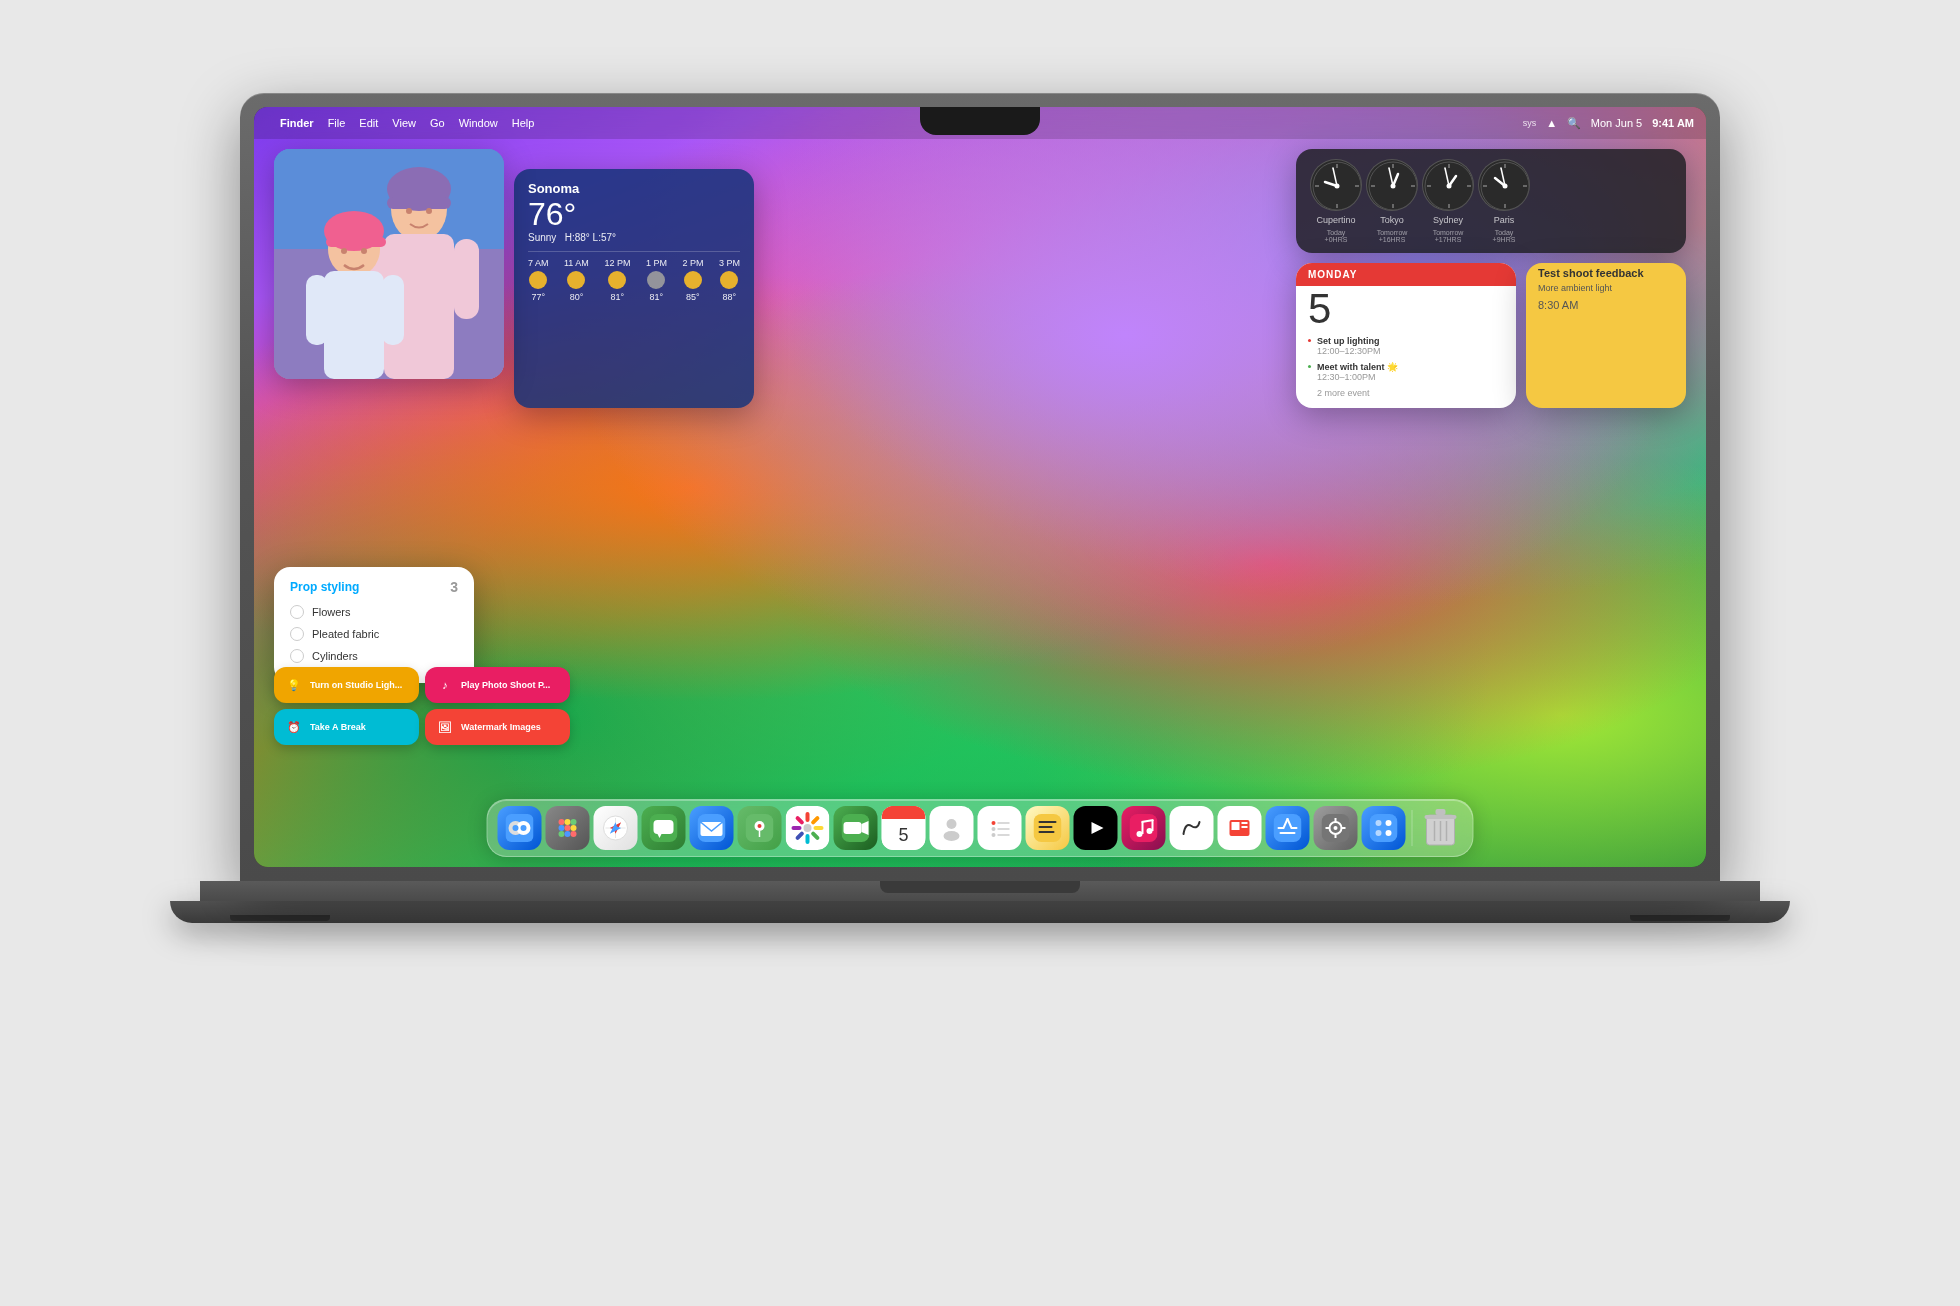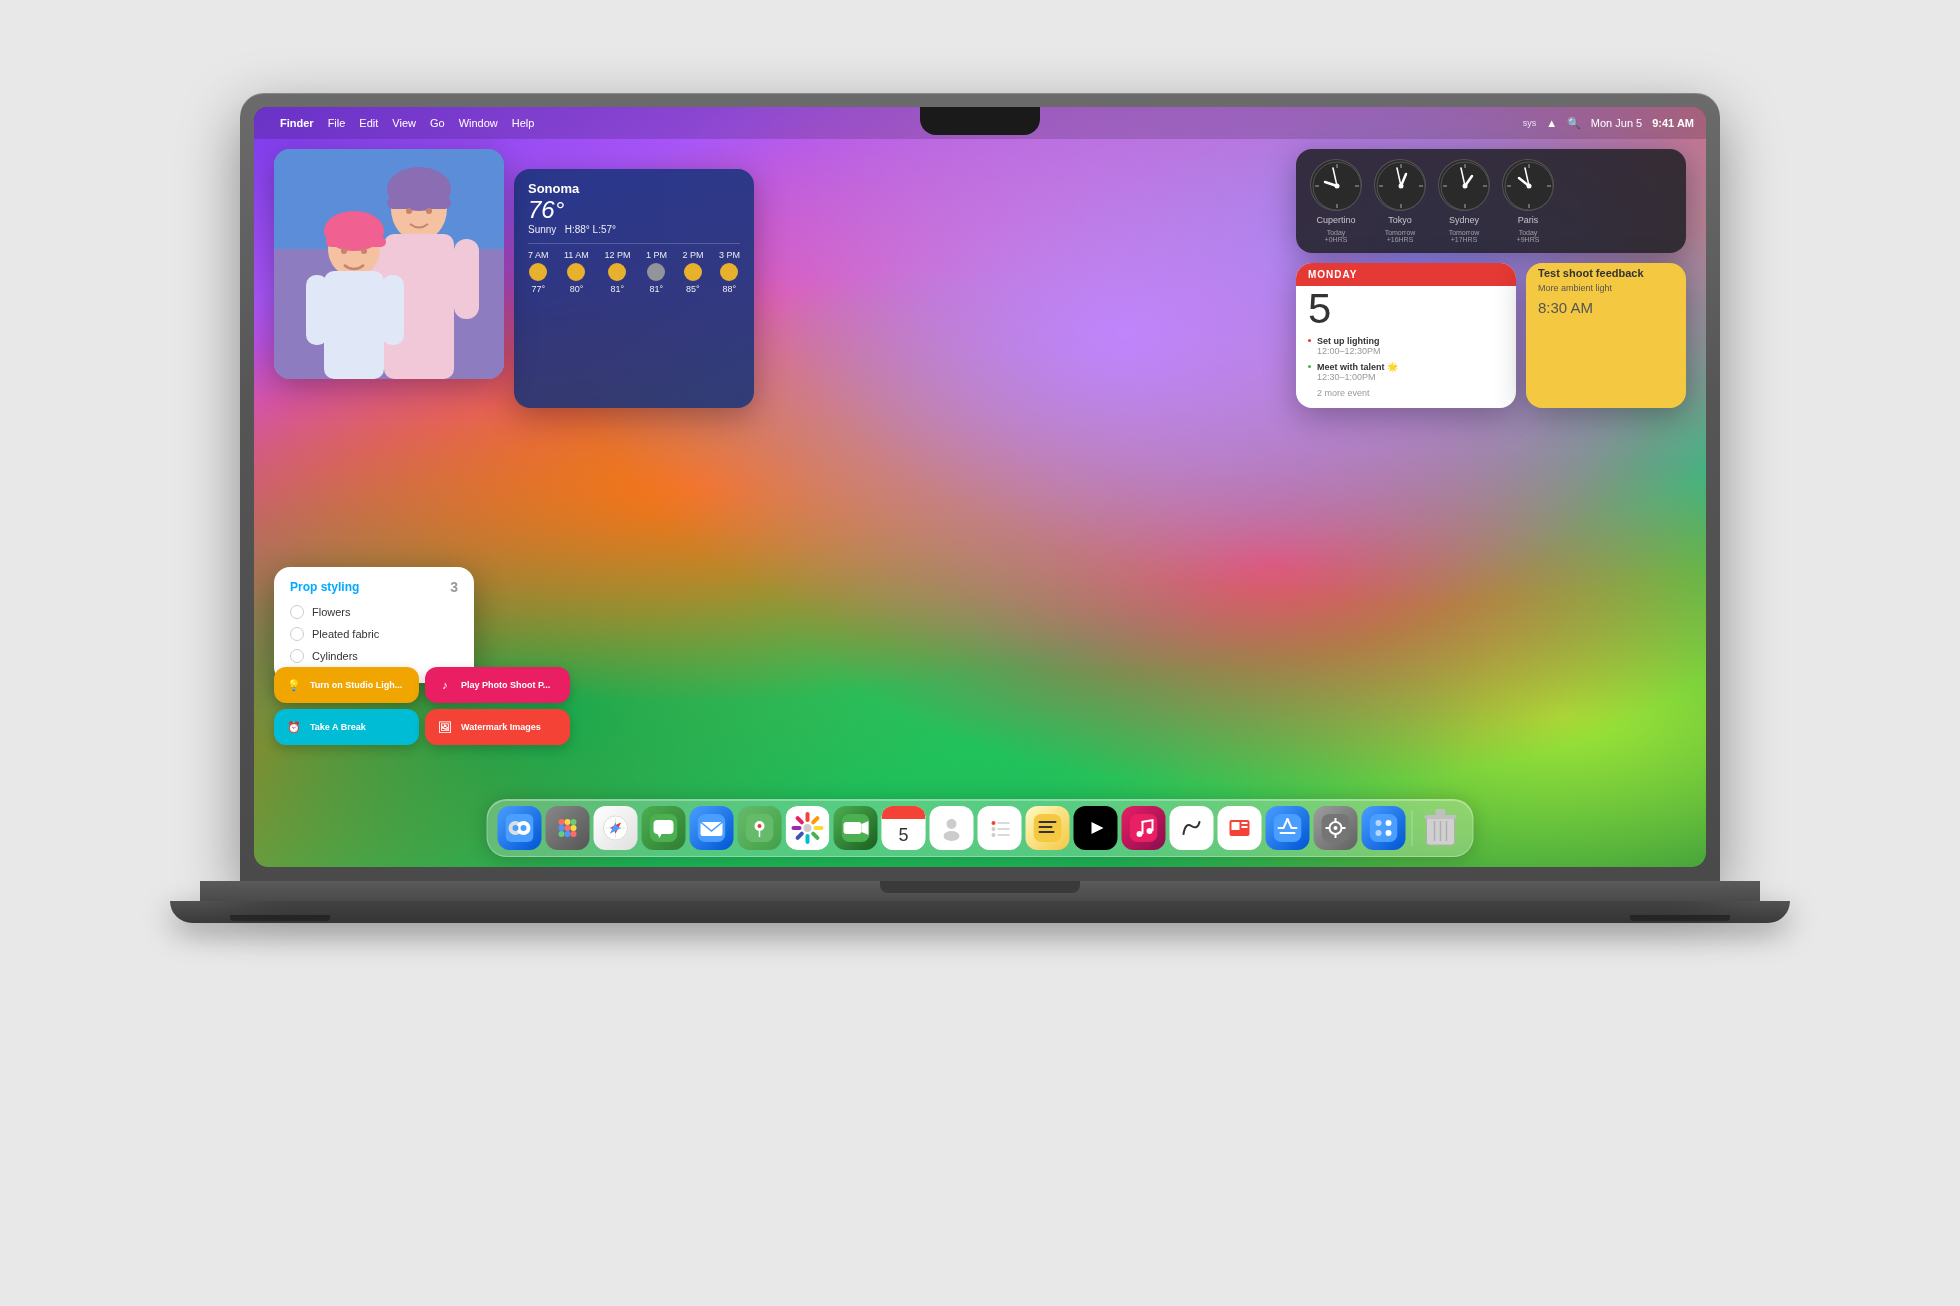--- a/index.html
+++ b/index.html
@@ -140,25 +140,24 @@
       margin-top: 20px;
     }
 
     .weather-location {
       font-size: 13px;
       font-weight: 600;
       margin-bottom: 2px;
     }
 
     .weather-temp {
-      font-size: 24px;
+      font-size: 32px;
       font-weight: 200;
       line-height: 1;
       margin-bottom: 2px;
-      font-style: italic;
     }
 
     .weather-desc {
       font-size: 10px;
       opacity: 0.9;
       margin-bottom: 8px;
     }
 
     .weather-forecast {
       display: flex;
@@ -198,21 +197,21 @@
     }
 
     
     .clock-widget {
       background: rgba(30,30,35,0.85);
       border-radius: 16px;
       padding: 10px 14px;
       color: white;
       box-shadow: 0 8px 32px rgba(0,0,0,0.3);
       display: flex;
-      gap: 12px;
+      gap: 4px;
     }
 
     .clock-item {
       display: flex;
       flex-direction: column;
       align-items: center;
       gap: 4px;
     }
 
     .analog-clock {
@@ -307,21 +306,21 @@
       margin-bottom: 4px;
     }
 
     .note-subtitle {
       font-size: 9px;
       color: #555;
       margin-bottom: 6px;
     }
 
     .note-time {
-      font-size: 15px;
+      font-size: 11px;
       color: #555;
     }
 
     
     .reminders-widget {
       position: absolute;
       top: 460px;
       left: 20px;
       background: white;
       border-radius: 16px;

